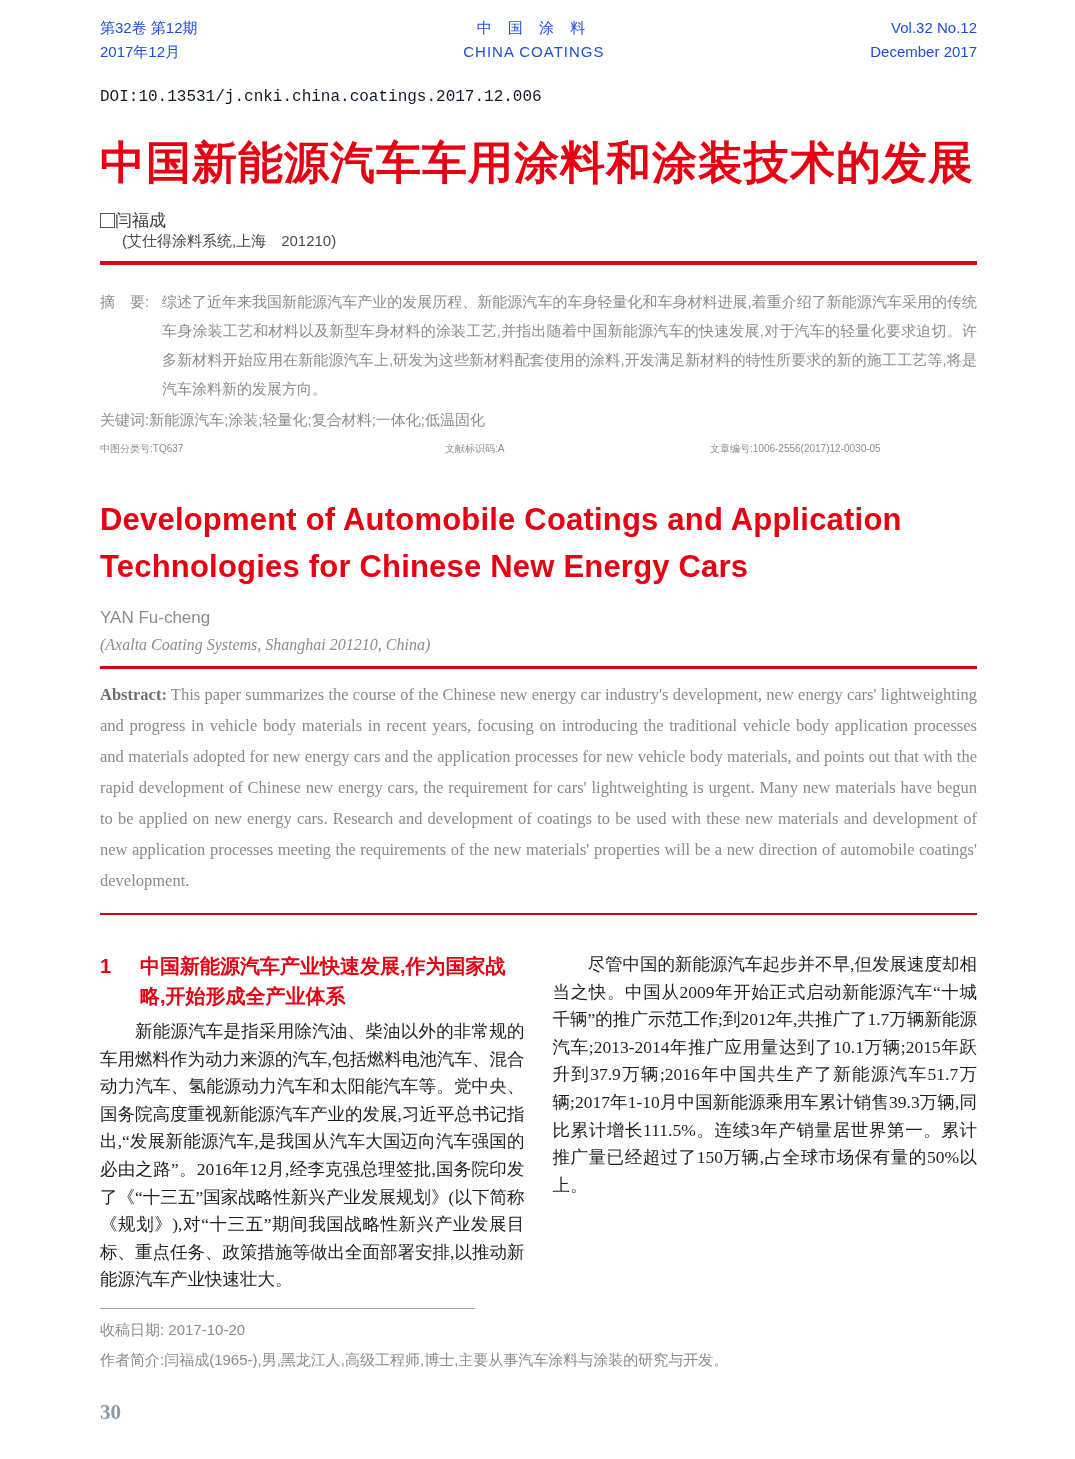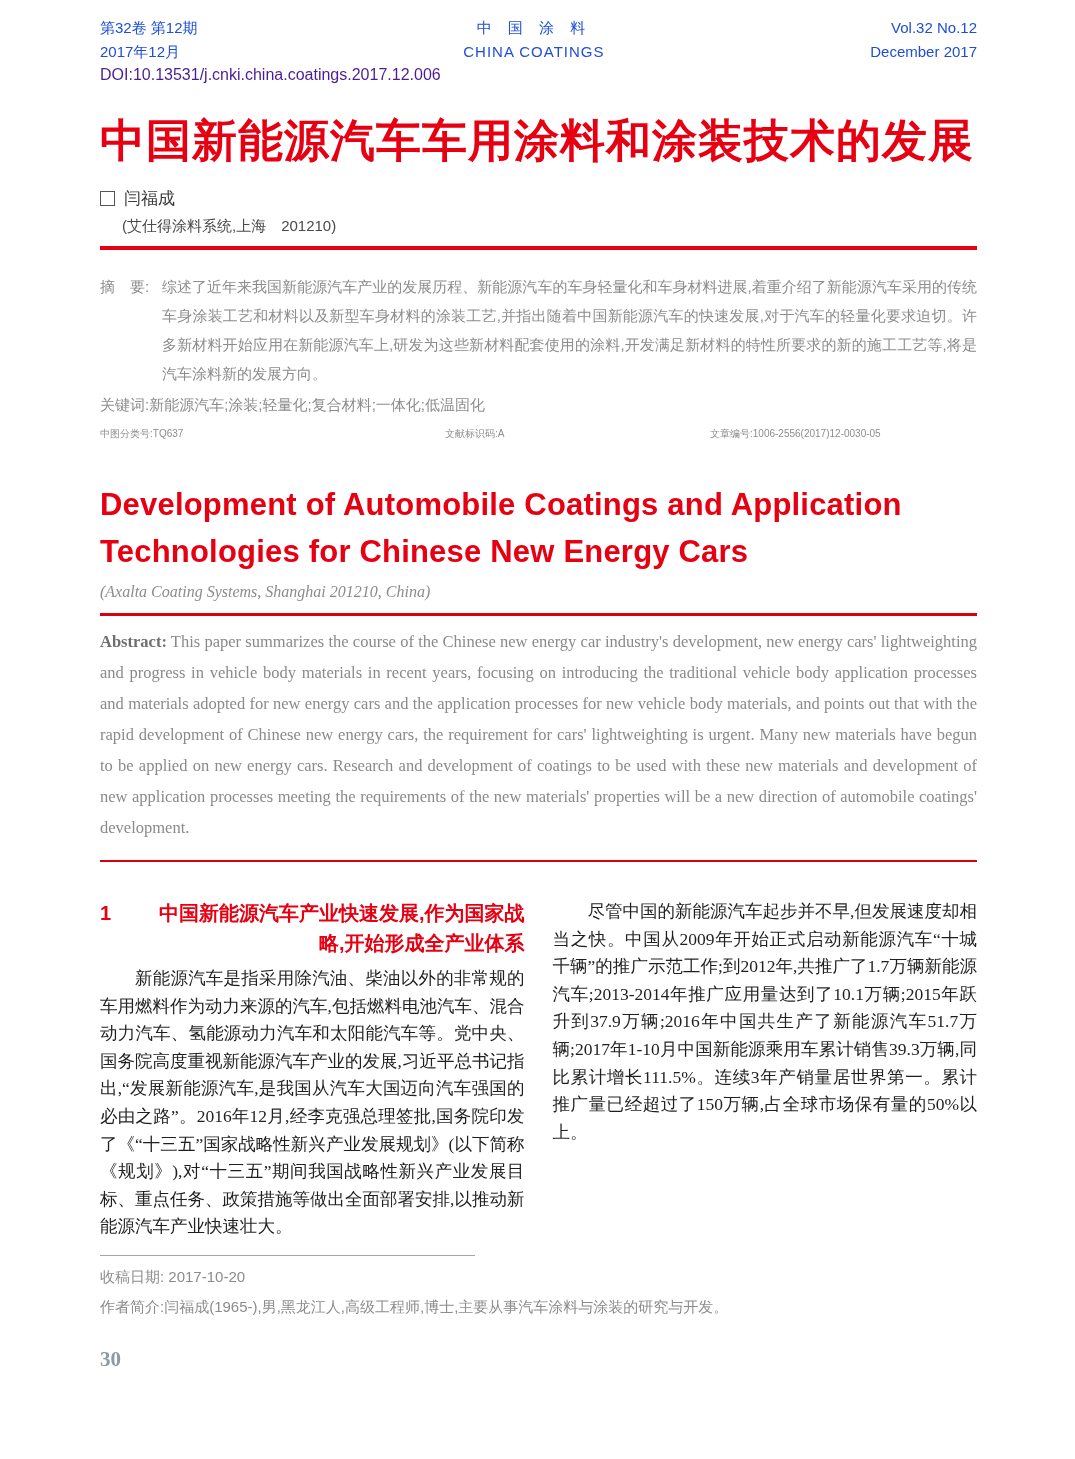--- a/index.html
+++ b/index.html
@@ -10,29 +10,29 @@
   }
   .page{position:absolute;left:100px;top:0;width:877px;}
 
   
   .jheader{display:flex;justify-content:space-between;align-items:flex-start;
     padding-top:16px;color:#1d4ed8;font-size:15px;line-height:24px;}
   .jh-left{text-align:left;}
   .jh-center{text-align:center;letter-spacing:1px;}
   .jh-center .zh{letter-spacing:6px;}
   .jh-right{text-align:right;}
-  .doi{font-family:Liberation Sans, sans-serif;color:#4c1d95;
-    font-size:16px;margin-top:2px;}
+  .doi{font-family:Liberation Mono, monospace;color:#0f172a;
+    font-size:16px;margin-top:24px;}
 
   
   .title-zh{color:#e60012;font-weight:bold;font-size:45px;line-height:61px;
     margin-top:26px;letter-spacing:1px;}
-  .author-line{margin-top:8px;font-size:17px;color:#3a3a3a;display:flex;align-items:center;gap:9px;}
+  .author-line{margin-top:8px;font-size:17px;color:#3a3a3a;display:flex;align-items:center;}
   .author-box{display:inline-block;width:13px;height:13px;border:1.5px solid #555;}
-  .affil-zh{margin-top:7px;margin-left:22px;font-size:15px;color:#4a4a4a;}
+  .affil-zh{margin-left:22px;font-size:15px;color:#4a4a4a;}
   .rule-red-thick{height:4px;background:#e60012;margin-top:10px;}
 
   
   .abs-zh{display:flex;margin-top:22px;color:#8c8c8c;font-size:15px;line-height:29px;}
   .abs-zh .lbl{flex:0 0 62px;white-space:nowrap;}
   .abs-zh .txt{flex:1;text-align:justify;}
   .kw-zh{margin-top:2px;color:#8c8c8c;font-size:15px;line-height:29px;}
   .clc-row{display:grid;grid-template-columns:345px 265px auto;margin-top:8px;
     color:#8c8c8c;font-size:10px;}
 
@@ -51,21 +51,21 @@
   .kw-en{color:#8a8a8a;font-size:16.5px;line-height:31px;
     font-family:"Liberation Serif","DejaVu Serif",serif;}
   .kw-en .blbl{font-weight:bold;color:#6f6f6f;}
   .rule-red-thin2{height:2.5px;background:#d6000f;margin-top:8px;}
 
   
   .cols{display:flex;gap:28px;margin-top:36px;}
   .col{flex:1;min-width:0;}
   .sec-head{display:flex;color:#e60012;font-weight:bold;font-size:20px;line-height:30px;}
   .sec-head .num{flex:0 0 40px;}
-  .sec-head .txt{flex:1;text-align:right;}
+  .sec-head .txt{flex:1;}
   .body-p{font-family:"Liberation Serif","DejaVu Serif",serif;color:#1f1f1f;
     font-size:17.5px;line-height:27.6px;text-align:justify;text-indent:2em;margin:0;}
   .col-left .body-p{margin-top:7px;}
   .col-right .body-p + .body-p{margin-top:0;}
 
   
   .footnote{margin-top:14px;color:#8c8c8c;font-size:15px;line-height:30px;}
   .footnote .sep{width:375px;border-top:1.5px solid #a5a5a5;margin-bottom:6px;}
 
   
@@ -107,20 +107,21 @@
     <span class="txt">综述了近年来我国新能源汽车产业的发展历程、新能源汽车的车身轻量化和车身材料进展,着重介绍了新能源汽车采用的传统车身涂装工艺和材料以及新型车身材料的涂装工艺,并指出随着中国新能源汽车的快速发展,对于汽车的轻量化要求迫切。许多新材料开始应用在新能源汽车上,研发为这些新材料配套使用的涂料,开发满足新材料的特性所要求的新的施工工艺等,将是汽车涂料新的发展方向。</span>
   </div>
   <div class="kw-zh">关键词:新能源汽车;涂装;轻量化;复合材料;一体化;低温固化</div>
   <div class="clc-row">
     <span>中图分类号:TQ637</span>
     <span>文献标识码:A</span>
     <span>文章编号:1006-2556(2017)12-0030-05</span>
   </div>
 
   <h2 class="title-en" style="margin:40px 0 0 0">Development of Automobile Coatings and Application Technologies for Chinese New Energy Cars</h2>
+  <div class="author-en">YAN Fu-cheng</div>
   <div class="affil-en">(Axalta Coating Systems, Shanghai 201210, China)</div>
   <div class="rule-red-thin"></div>
 
   <p class="abs-en"><span class="blbl">Abstract:</span><span> This paper summarizes the course of the Chinese new energy car industry's development, new energy cars' lightweighting and progress in vehicle body materials in recent years, focusing on introducing the traditional vehicle body application processes and materials adopted for new energy cars and the application processes for new vehicle body materials, and points out that with the rapid development of Chinese new energy cars, the requirement for cars' lightweighting is urgent. Many new materials have begun to be applied on new energy cars. Research and development of coatings to be used with these new materials and development of new application processes meeting the requirements of the new materials' properties will be a new direction of automobile coatings' development.</span></p>
   <div class="rule-red-thin2"></div>
 
   <div class="cols">
     <div class="col col-left">
       <div class="sec-head">
         <span class="num">1</span>

